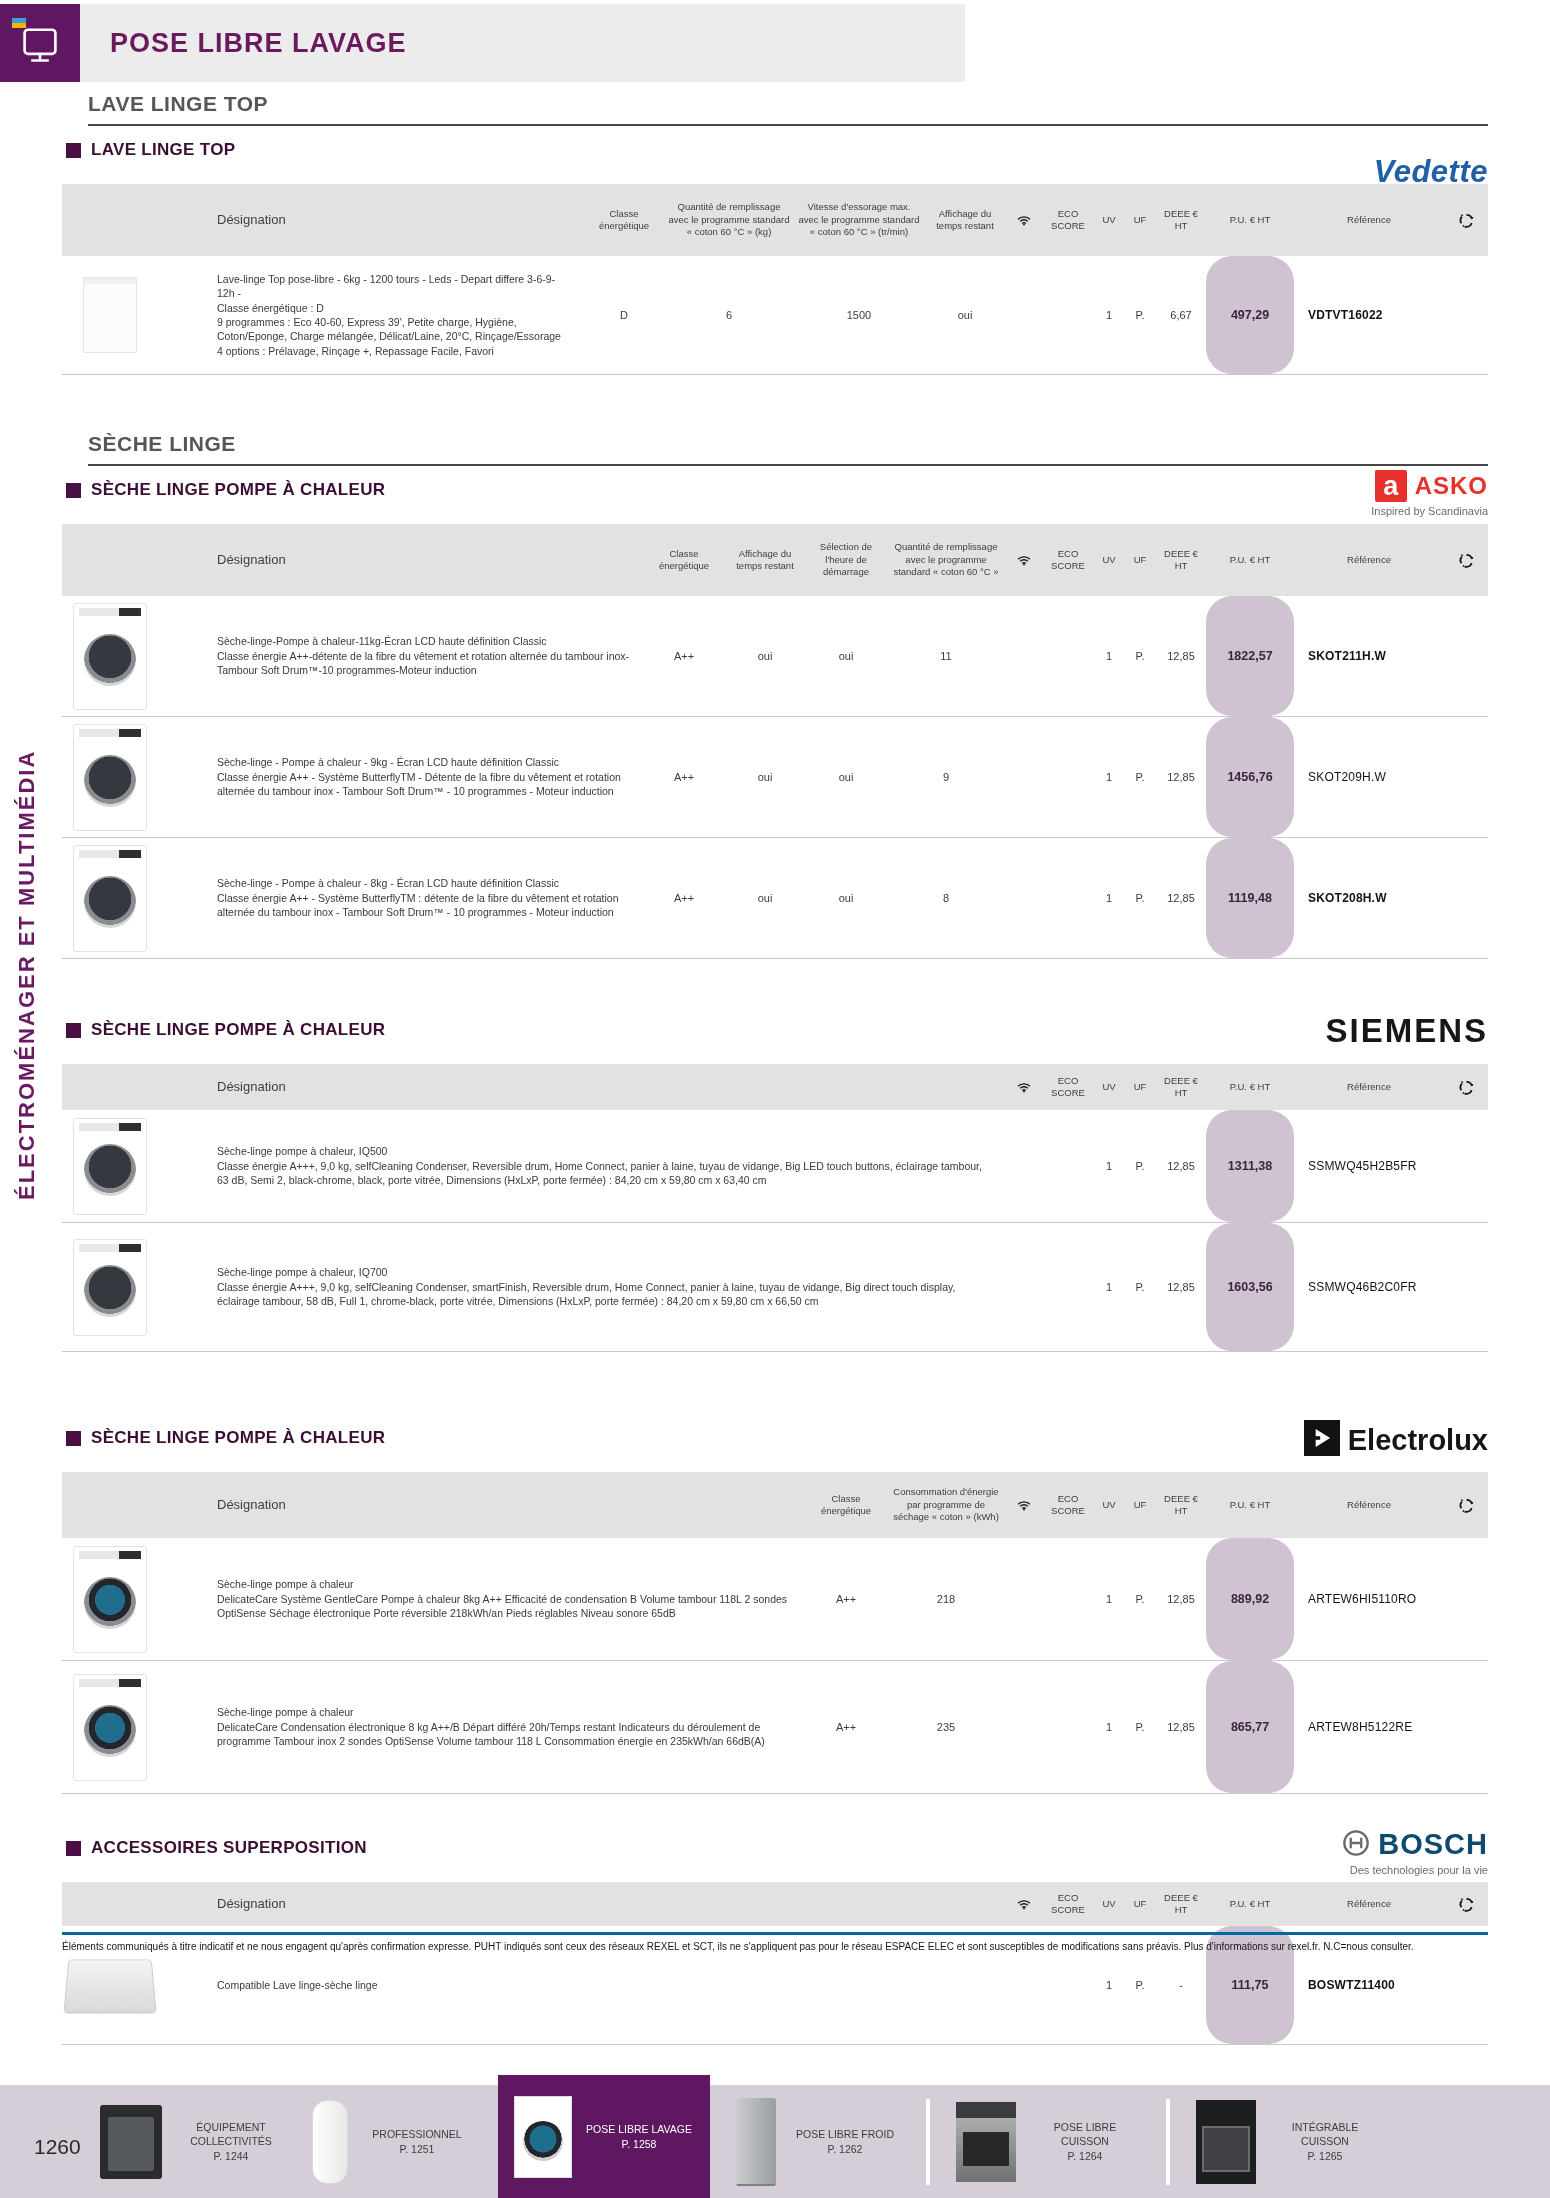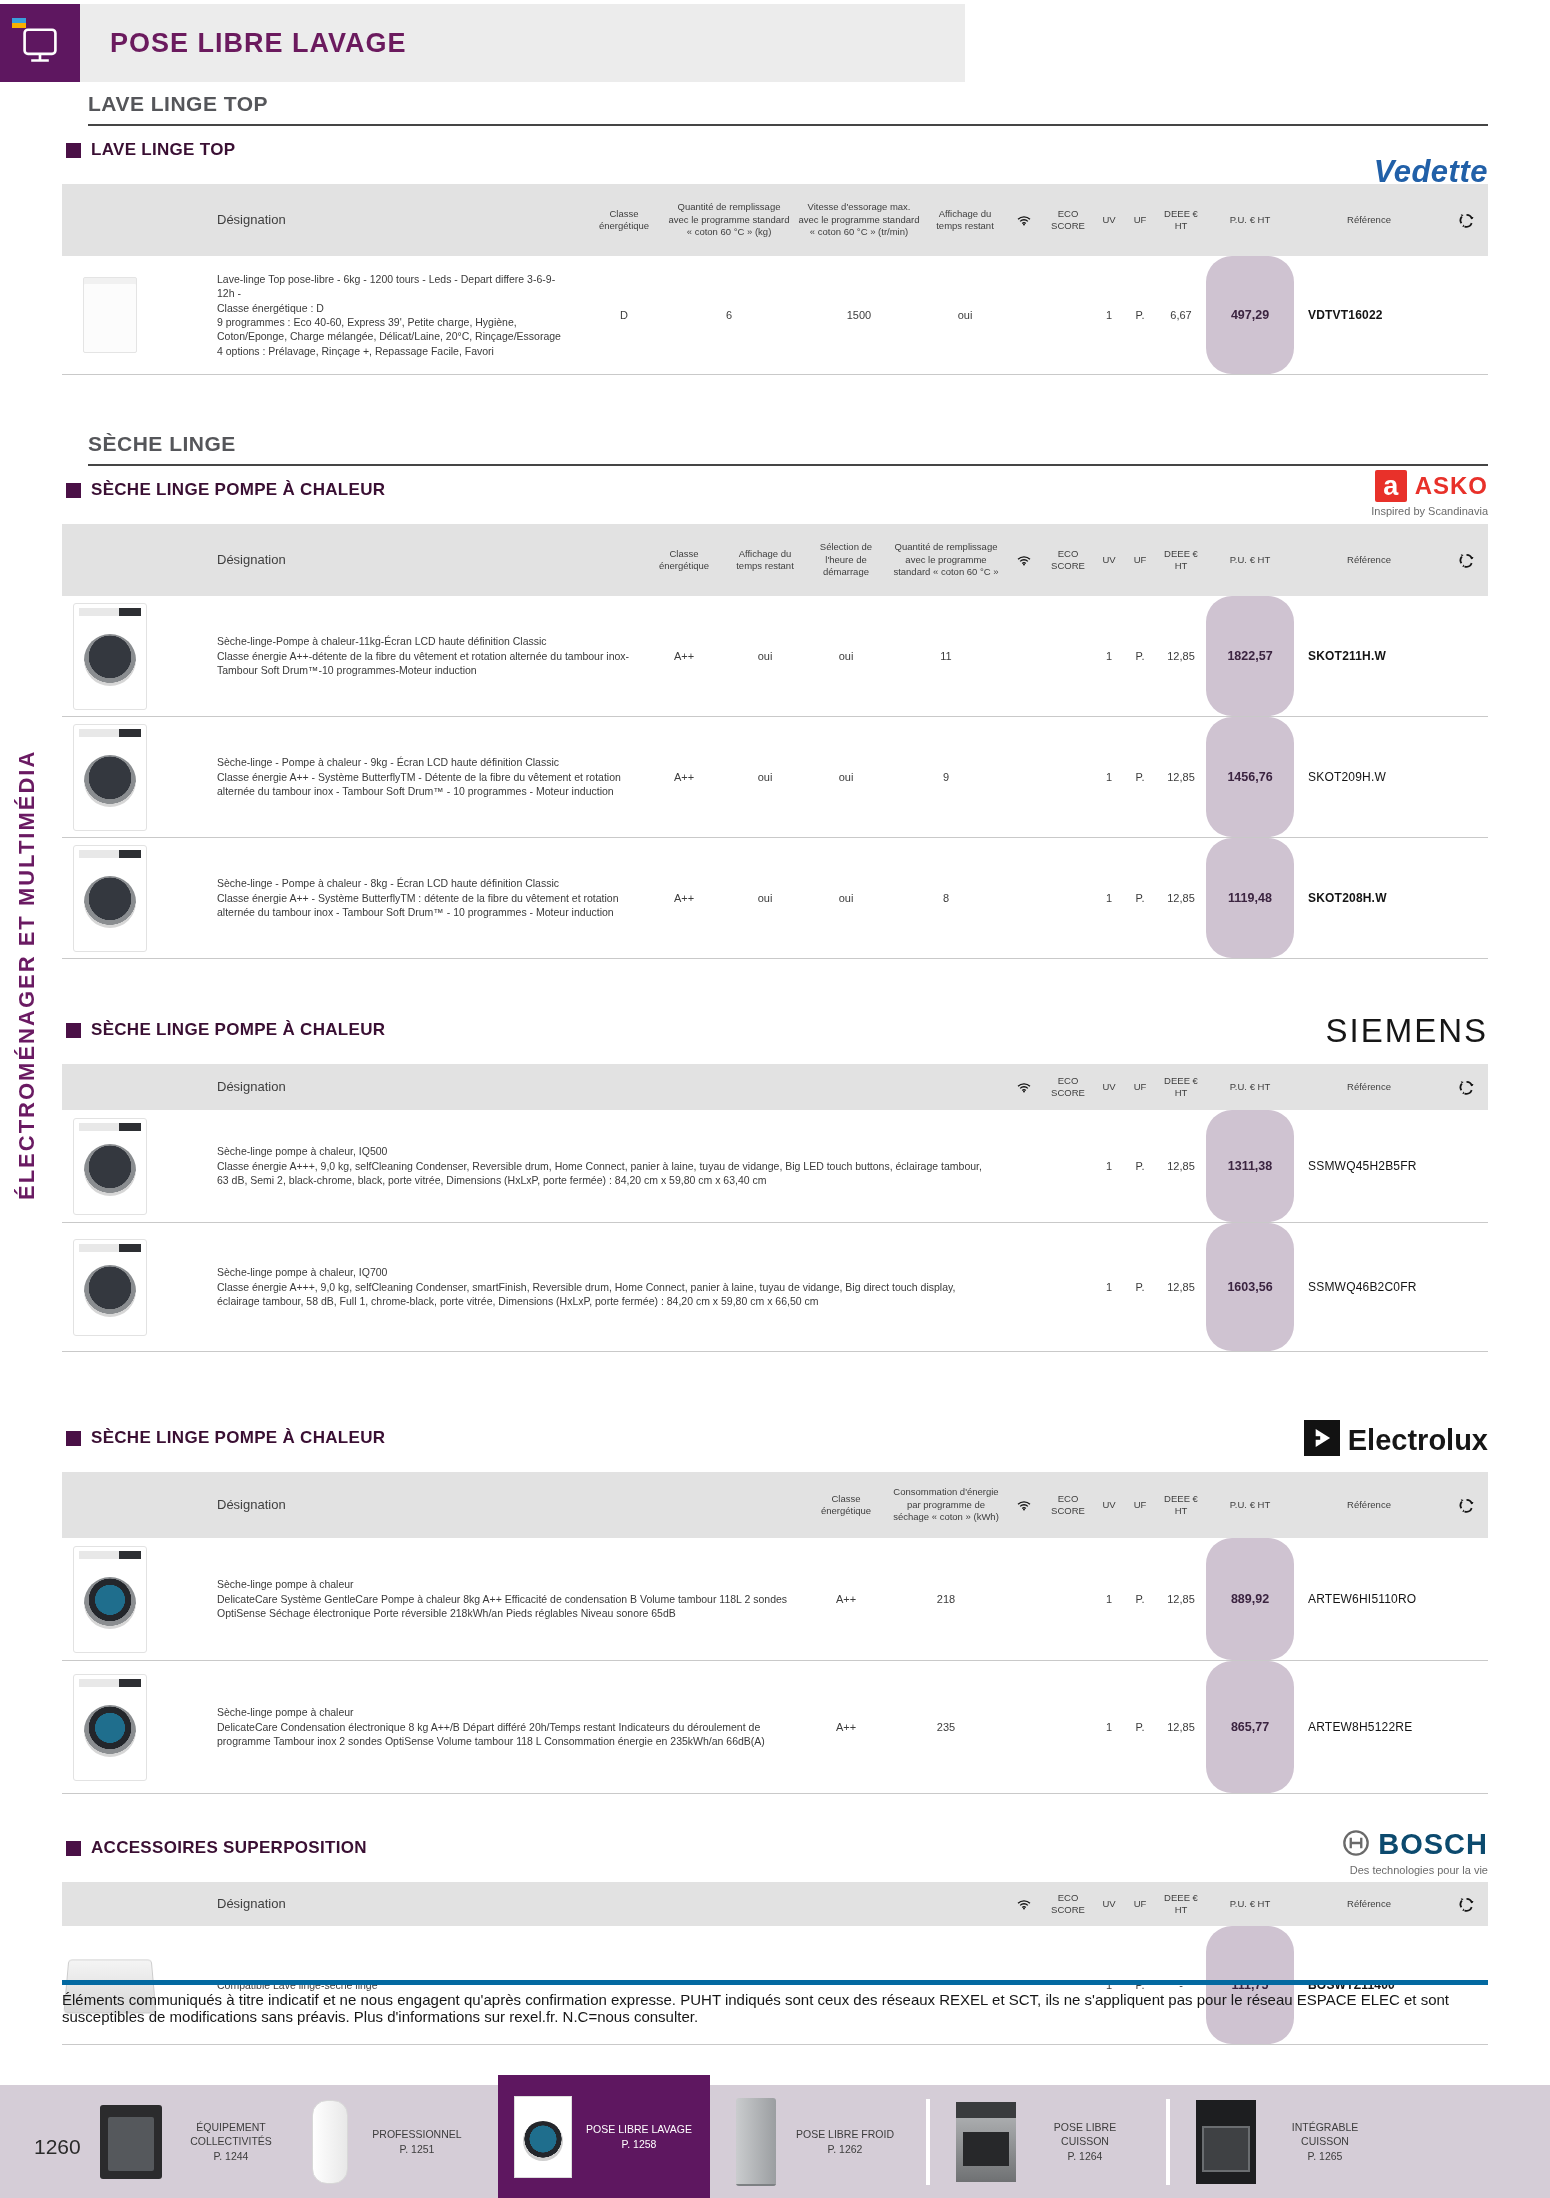--- a/index.html
+++ b/index.html
@@ -29,21 +29,21 @@
   .subrow{position:relative;margin-left:4px;min-height:30px;}
   .subsec{display:flex;align-items:center;gap:10px;font-size:17px;font-weight:600;color:#3a0f33;letter-spacing:.3px;}
   .sq{width:15px;height:15px;background:#4a1046;flex:0 0 auto;}
   .brand{position:absolute;right:0;text-align:right;}
   .brand-vedette{font-size:31px;font-weight:bold;font-style:italic;color:#2160a8;letter-spacing:.5px;margin-top:16px;}
   .brand-line{display:flex;align-items:center;gap:8px;justify-content:flex-end;}
   .asko-sq{width:32px;height:32px;background:#e8312a;color:#fff;display:flex;align-items:center;justify-content:center;
     font-size:27px;font-weight:bold;border-radius:2px;}
   .asko-name{font-size:24px;font-weight:800;color:#e8312a;letter-spacing:1px;}
   .tagline{font-size:11px;color:#6b6b6b;margin-top:3px;}
-  .siemens-name{font-size:33px;font-weight:400;color:#161616;letter-spacing:2px;}
+  .siemens-name{font-size:33px;font-weight:700;color:#161616;letter-spacing:2px;}
   .elux-name{font-size:29px;font-weight:bold;color:#161616;}
   .bosch-name{font-size:29px;font-weight:700;color:#0c4a6e;letter-spacing:1px;}
   
   .t{margin-top:14px;}
   .t-head{display:flex;background:#e2e2e2;align-items:stretch;}
   .hc{display:flex;align-items:center;justify-content:center;text-align:center;
     font-size:9.5px;color:#3e3e3e;line-height:1.3;padding:8px 3px;box-sizing:border-box;}
   .t-head .c-desc{justify-content:flex-start;text-align:left;font-size:13px;}
   .t-row{display:flex;align-items:stretch;border-bottom:1px solid #c9c9c9;}
   .rc{display:flex;align-items:center;justify-content:center;font-size:11px;color:#3c3c3c;box-sizing:border-box;}
@@ -74,22 +74,22 @@
   .th-front::before{content:"";position:absolute;top:4px;left:5px;right:5px;height:8px;
     background:linear-gradient(90deg,#e8e8e8 65%,#2d2f33 65%);}
   .th-front::after{content:"";position:absolute;left:50%;top:54%;transform:translate(-50%,-50%);
     width:52px;height:52px;border-radius:50%;
     background:radial-gradient(circle at 50% 44%,#34383f 0 54%,#8a8d90 55% 66%,#d6d6d6 67% 100%);}
   .h105{height:105px;} .h95{height:95px;}
   .door-blue::after{background:radial-gradient(circle at 50% 44%,#1f6e8d 0 38%,#23262b 39% 54%,#8a8d90 55% 66%,#d6d6d6 67% 100%);}
   .th-acc{width:86px;height:54px;background:linear-gradient(180deg,#f4f4f4,#d9d9d9);
     border:1px solid #cccccc;border-radius:4px;transform:perspective(140px) rotateX(16deg);}
   
-  .footer-note{position:absolute;left:62px;right:62px;top:1980px;border-top:5px solid #0369a1;
-    padding-top:6px;font-size:15px;color:#161616;}
+  .footer-note{position:absolute;left:62px;right:62px;top:1932px;border-top:3px solid #0369a1;
+    padding-top:6px;font-size:10px;color:#161616;}
   .bottom-nav{position:absolute;left:0;right:0;top:2085px;height:113px;background:#d5cdd7;}
   .page-num{position:absolute;left:26px;top:2135px;font-size:21px;color:#2a2a2a;margin-left:8px;}
   .nav-items{position:absolute;left:100px;right:10px;top:2085px;height:113px;
     display:flex;align-items:center;}
   .nav-item{display:flex;align-items:center;gap:14px;margin-right:26px;}
   .nav-label{font-size:10.5px;color:#3d3d3d;text-align:center;line-height:1.35;width:110px;}
   .nav-item.active{background:#5e1760;height:123px;margin-top:-10px;padding:0 16px;gap:12px;}
   .nav-item.active .nav-label{color:#fff;}
   .nv-minibar{width:62px;height:74px;background:#2b2b2d;border-radius:3px;position:relative;}
   .nv-minibar::after{content:"";position:absolute;left:8px;top:12px;right:8px;bottom:8px;background:#55585c;border-radius:2px;}

